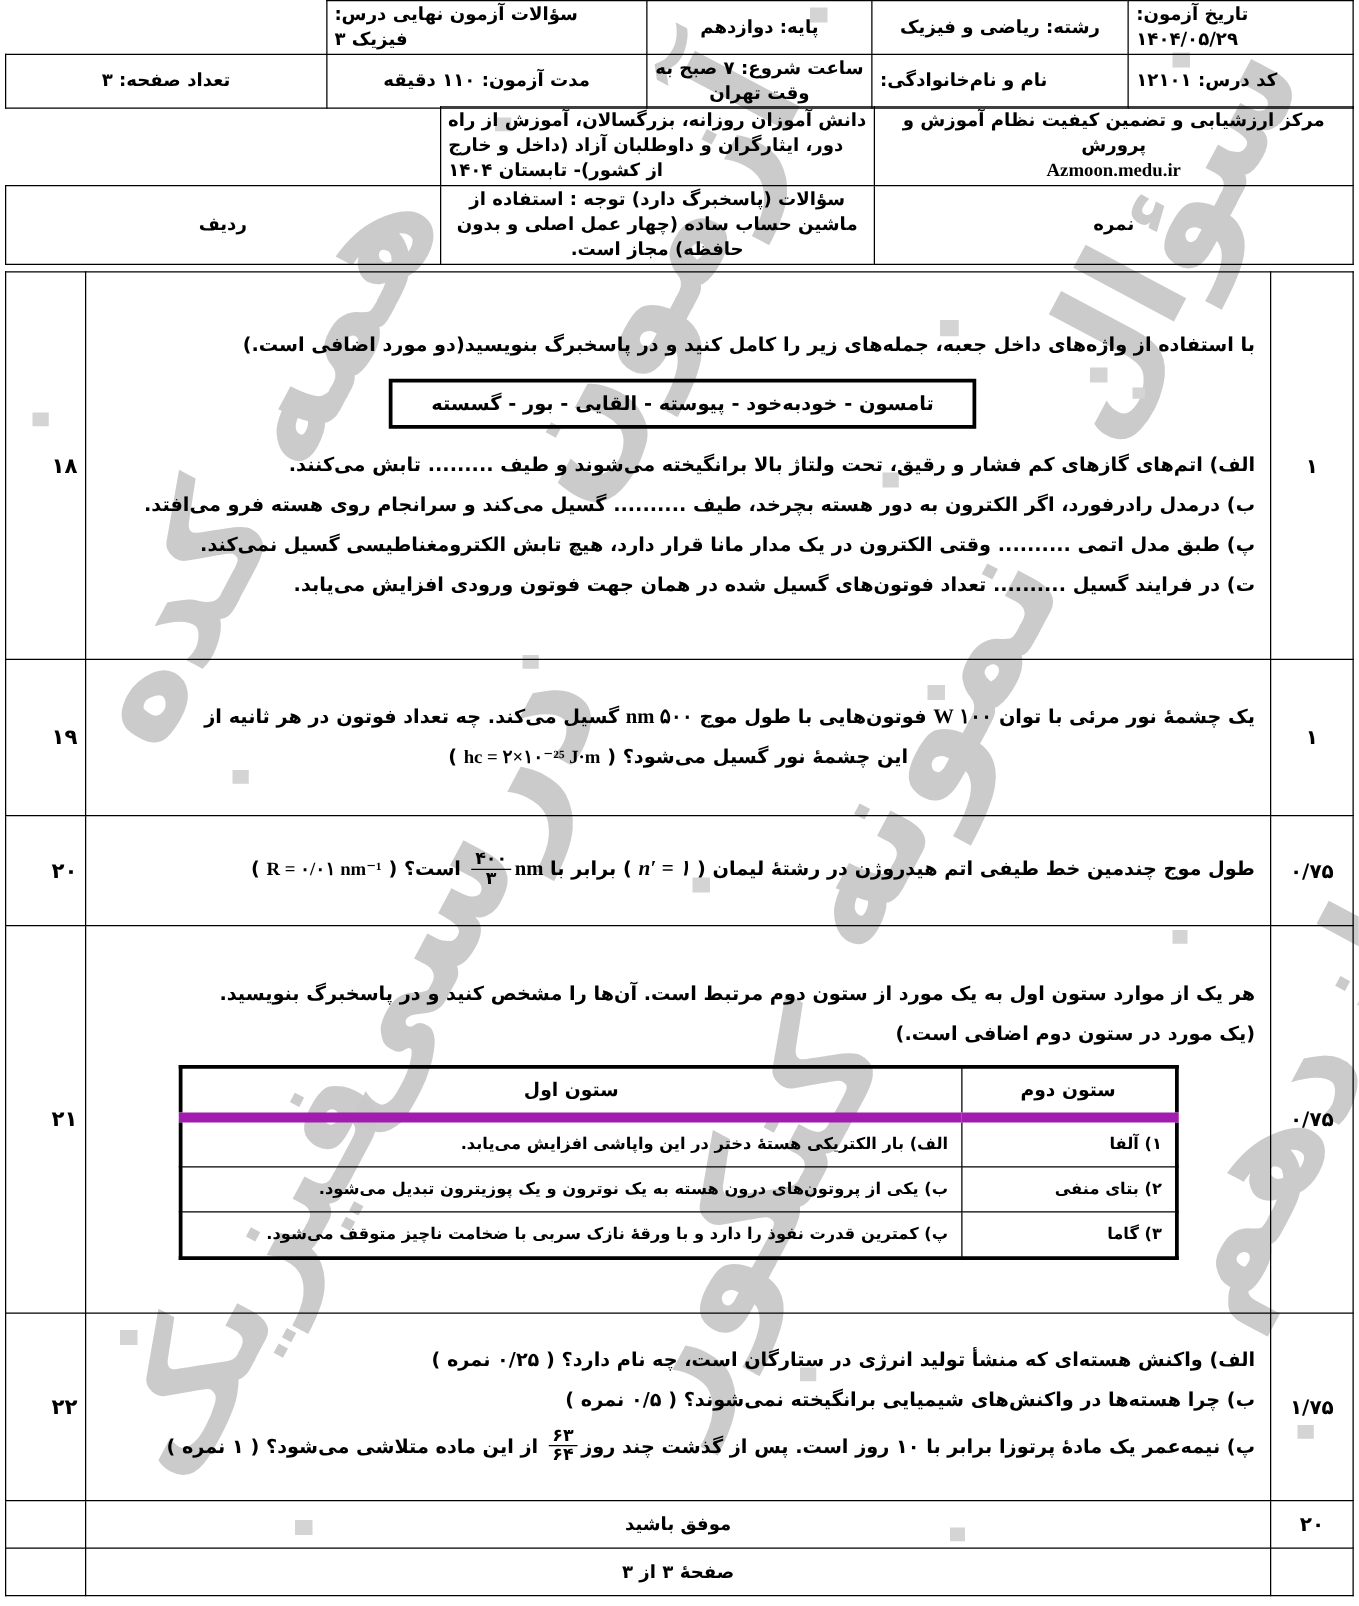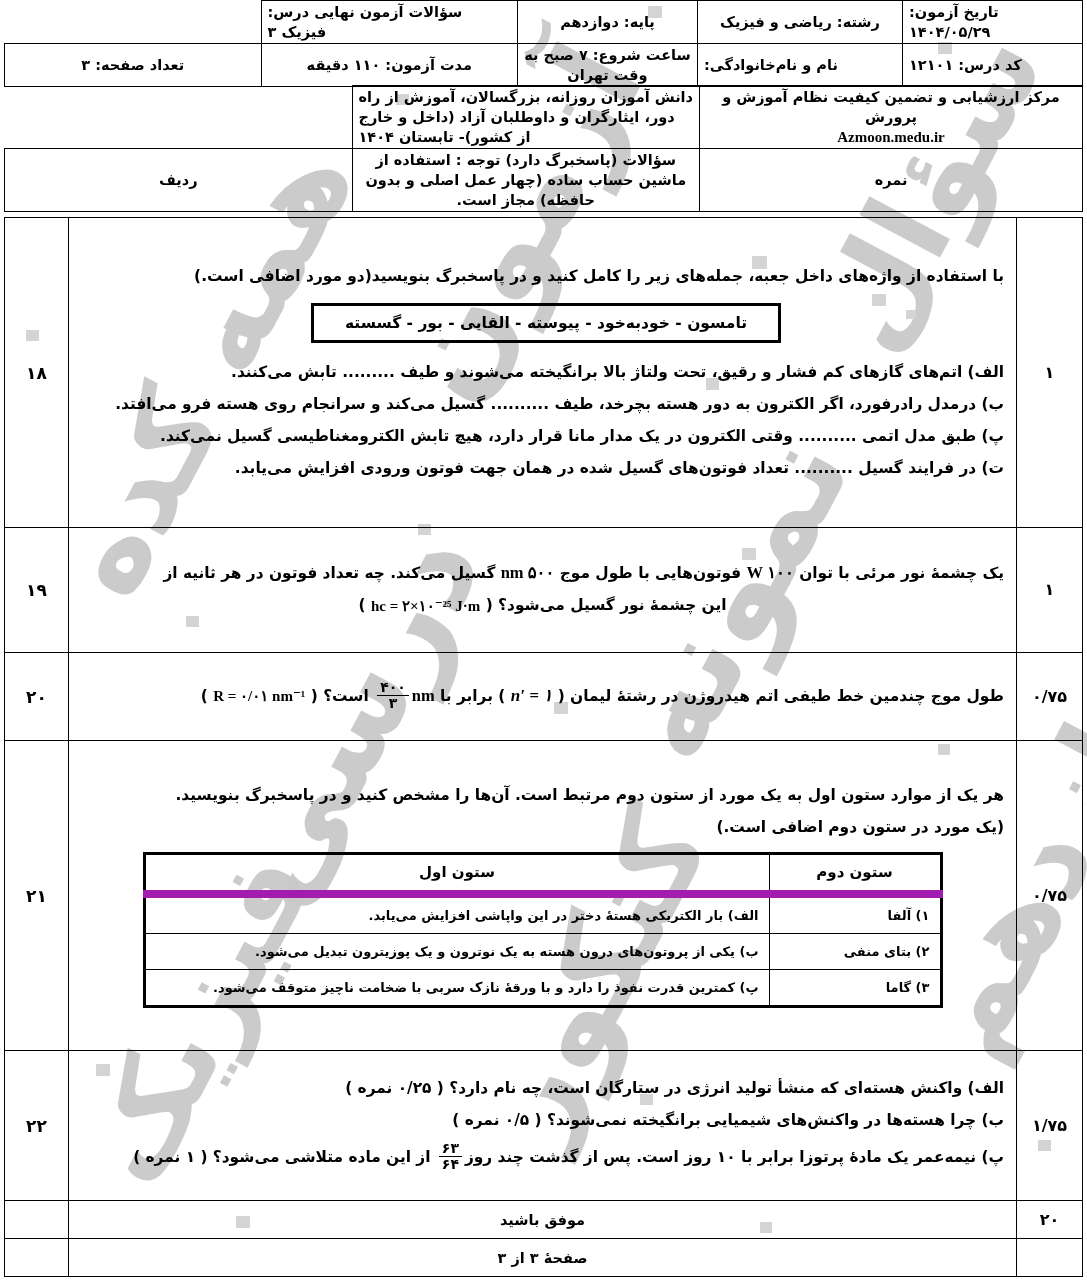--- a/index.html
+++ b/index.html
@@ -87,21 +87,21 @@
   .center-org { text-align: center; }
   .azmoon {
     font-family: "Liberation Serif", "DejaVu Serif", serif;
     font-size: 15px; font-weight: bold;
     direction: ltr; text-align: center; display: block;
   }
 
   
   table.body { margin-top: 5px; }
   table.body td.qnum {
-    width: 64px; text-align: center; font-size: 17px;
+    width: 64px; font-size: 17px;
   }
   table.body td.score {
     width: 66px; text-align: center; font-size: 16px;
   }
   table.body td.qbody {
     text-align: right;
     padding: 8px 12px 8px 12px;
   }
   .qline {
     font-size: 15.4px;

